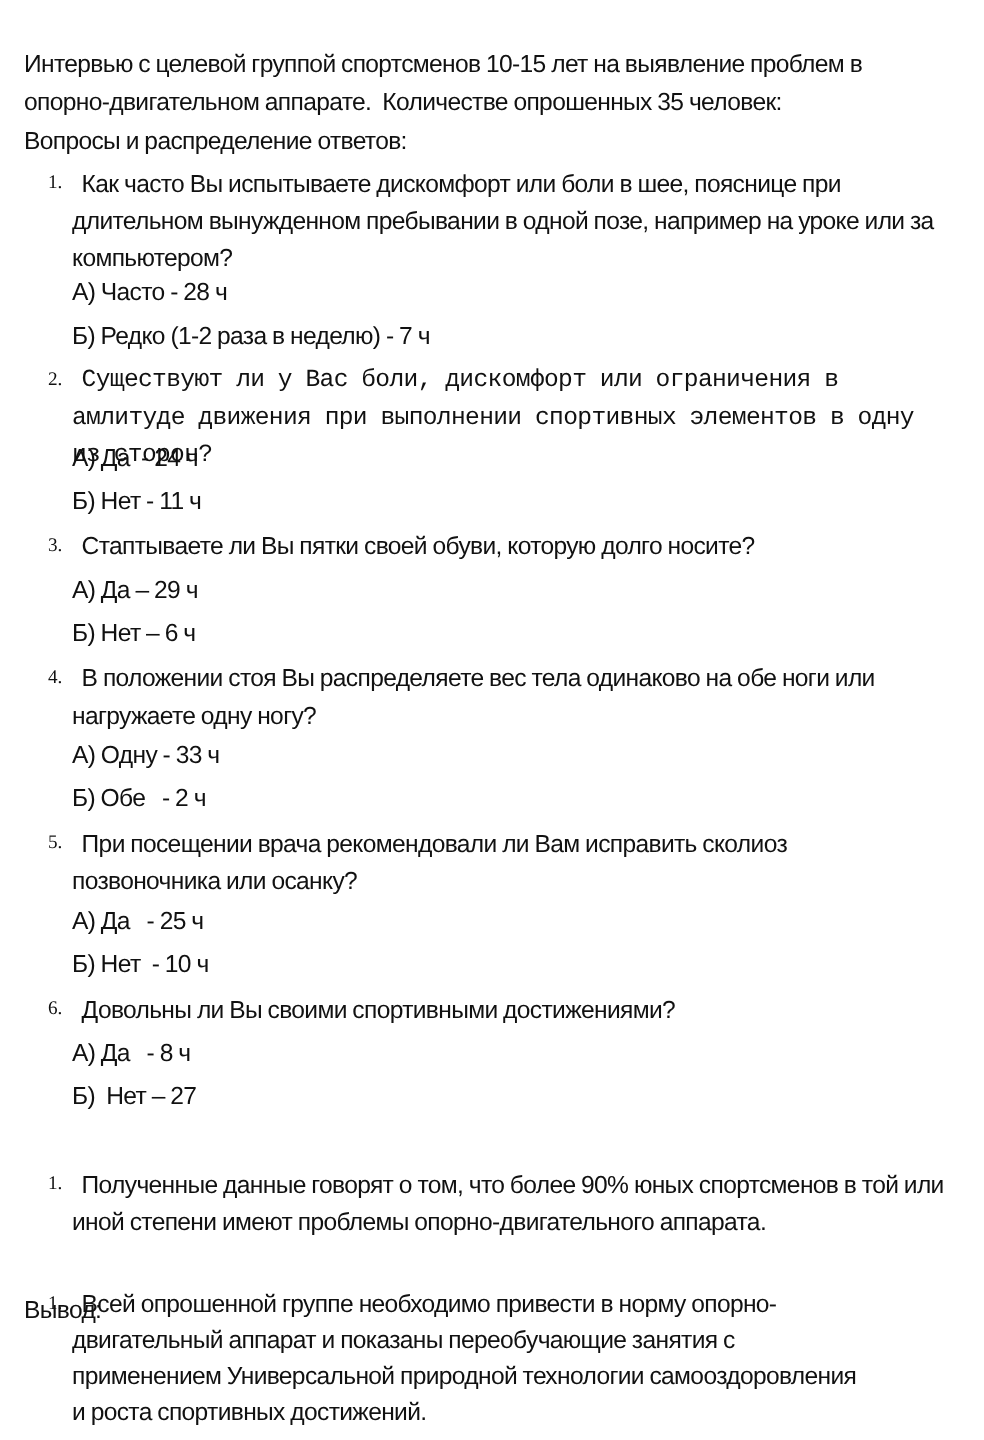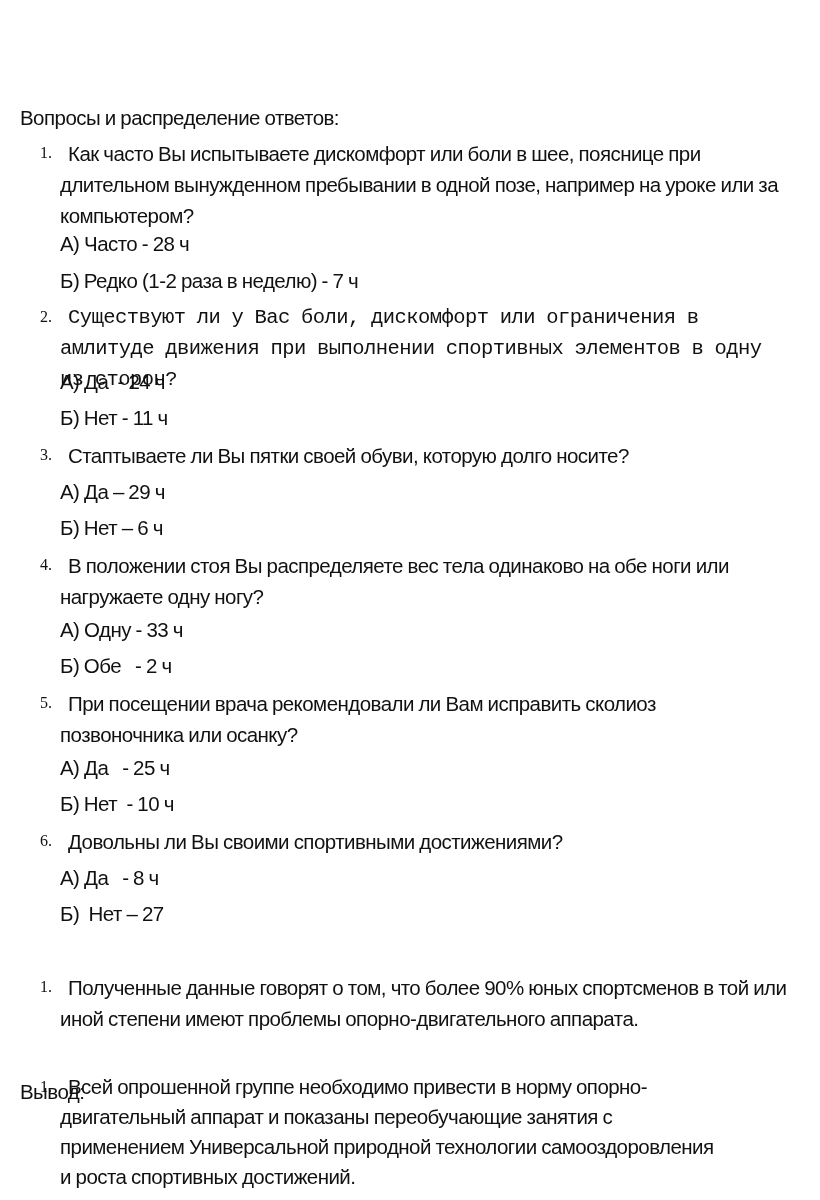--- a/index.html
+++ b/index.html
@@ -56,20 +56,24 @@
       left: 60px;
       line-height: 32px;
       white-space: pre;
     }
   </style>
 </head>
 <body>
 
 <div class="page">
 
+  <div class="intro">
+    <div>Интервью с целевой группой спортсменов 10-15 лет на выявление проблем в</div>
+    <div style="white-space:pre;">опорно-двигательном аппарате.  Количестве опрошенных 35 человек:</div>
+  </div>
 
   <div class="heading" style="top:102px;">Вопросы и распределение ответов:</div>
 
   <span class="num" style="top:142px;">1.</span>
   <div class="item" style="top:138px; width:740px;">
     <div class="item-text">Как часто Вы испытываете дискомфорт или боли в шее, пояснице при длительном вынужденном пребывании в одной позе, например на уроке или за компьютером?</div>
   </div>
   <div class="answer" style="top:228px;">А) Часто - 28 ч</div>
   <div class="answer" style="top:265px;">Б) Редко (1-2 раза в неделю) - 7 ч</div>
 

